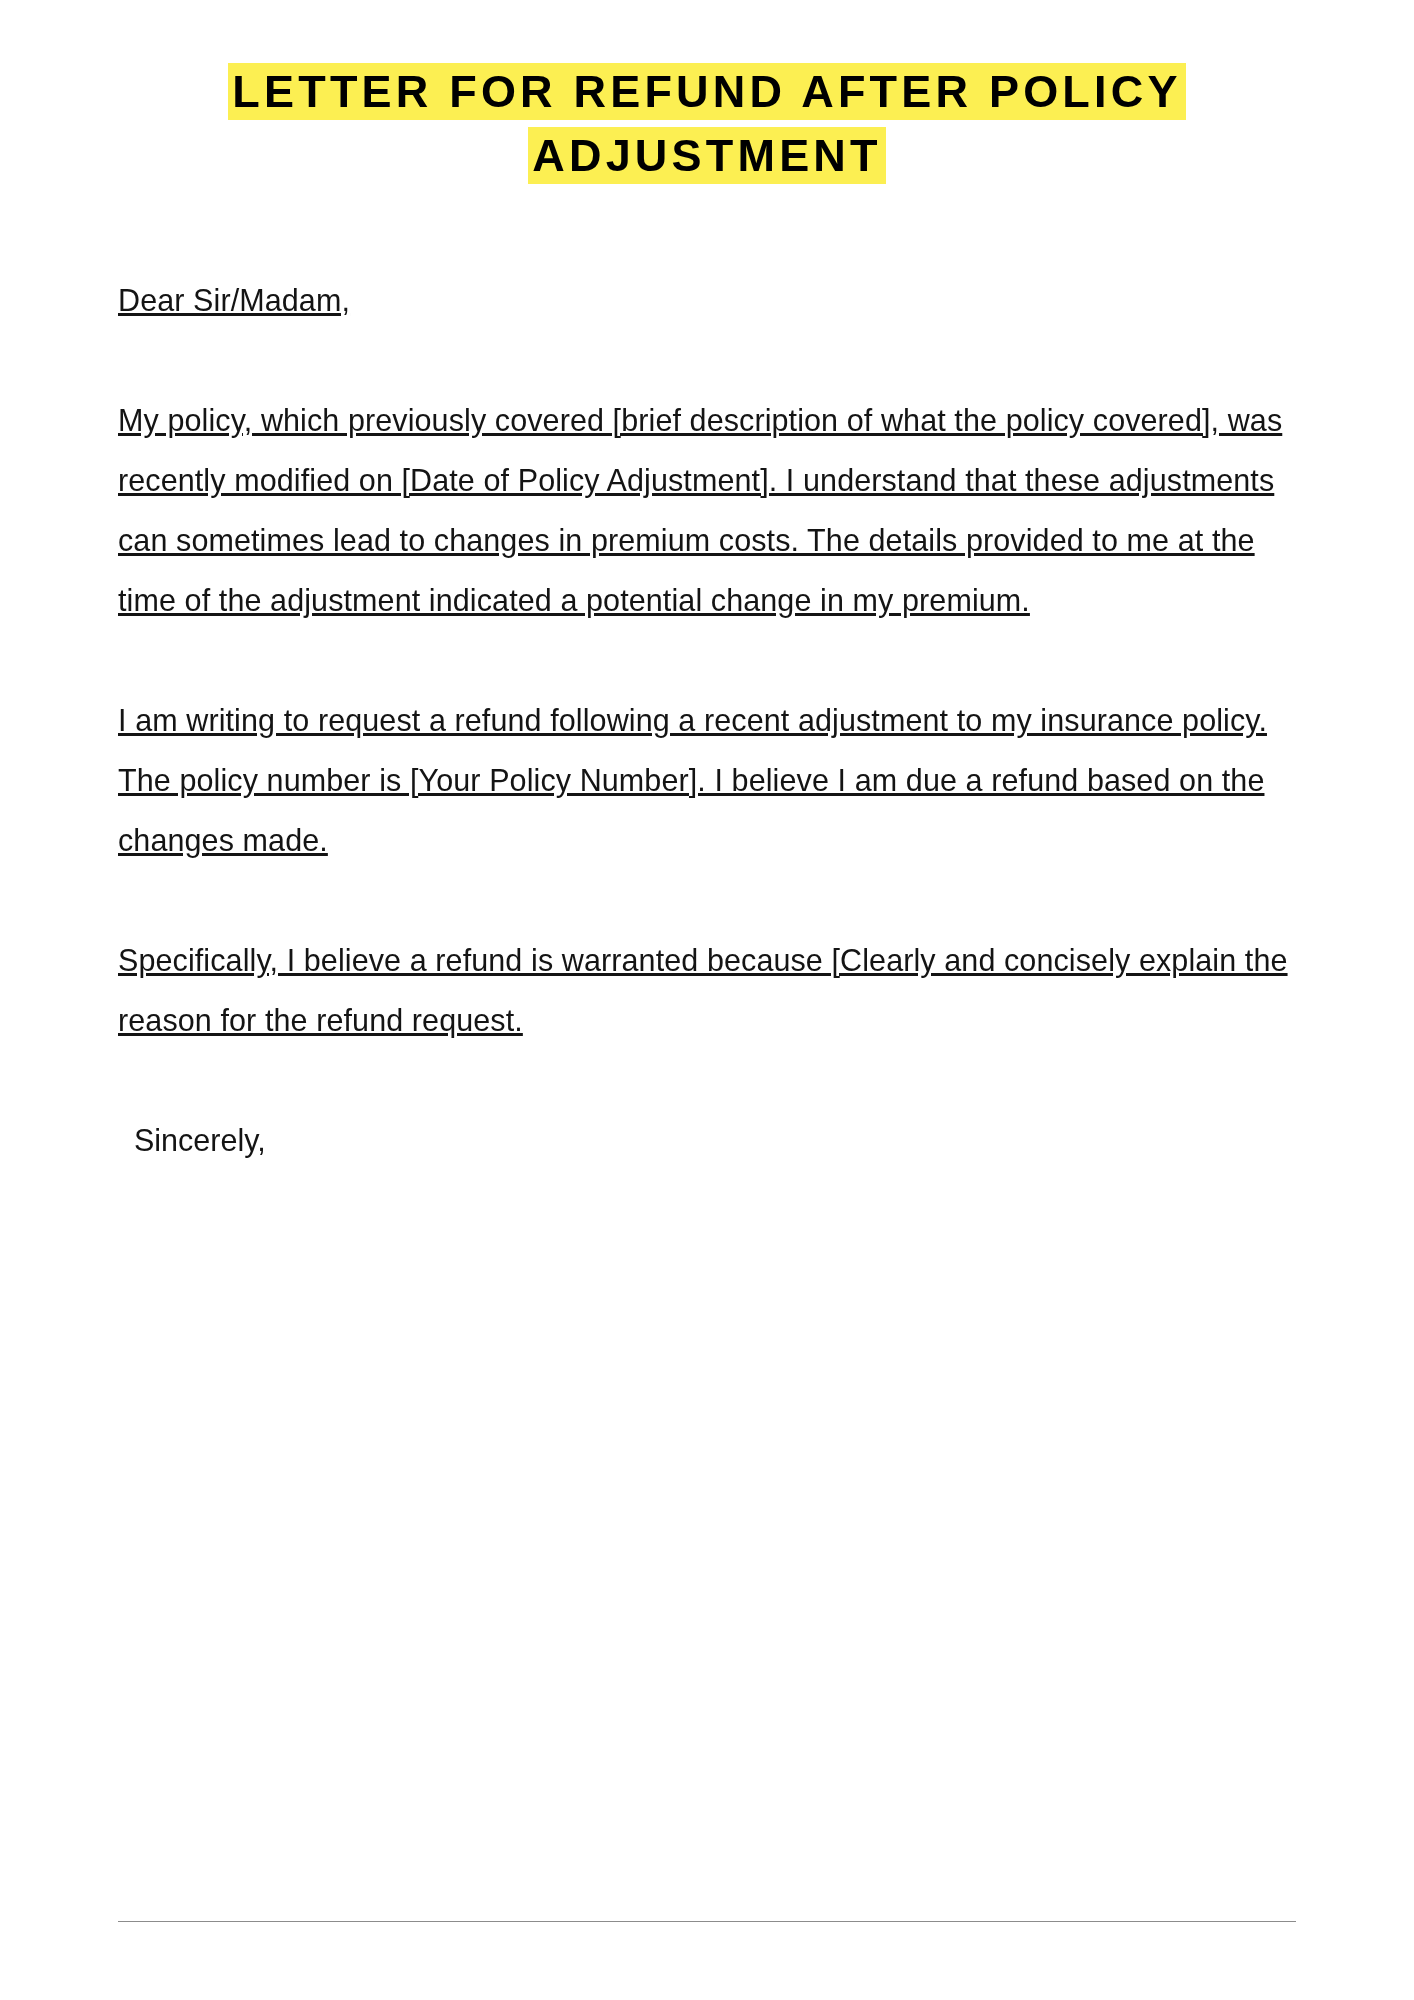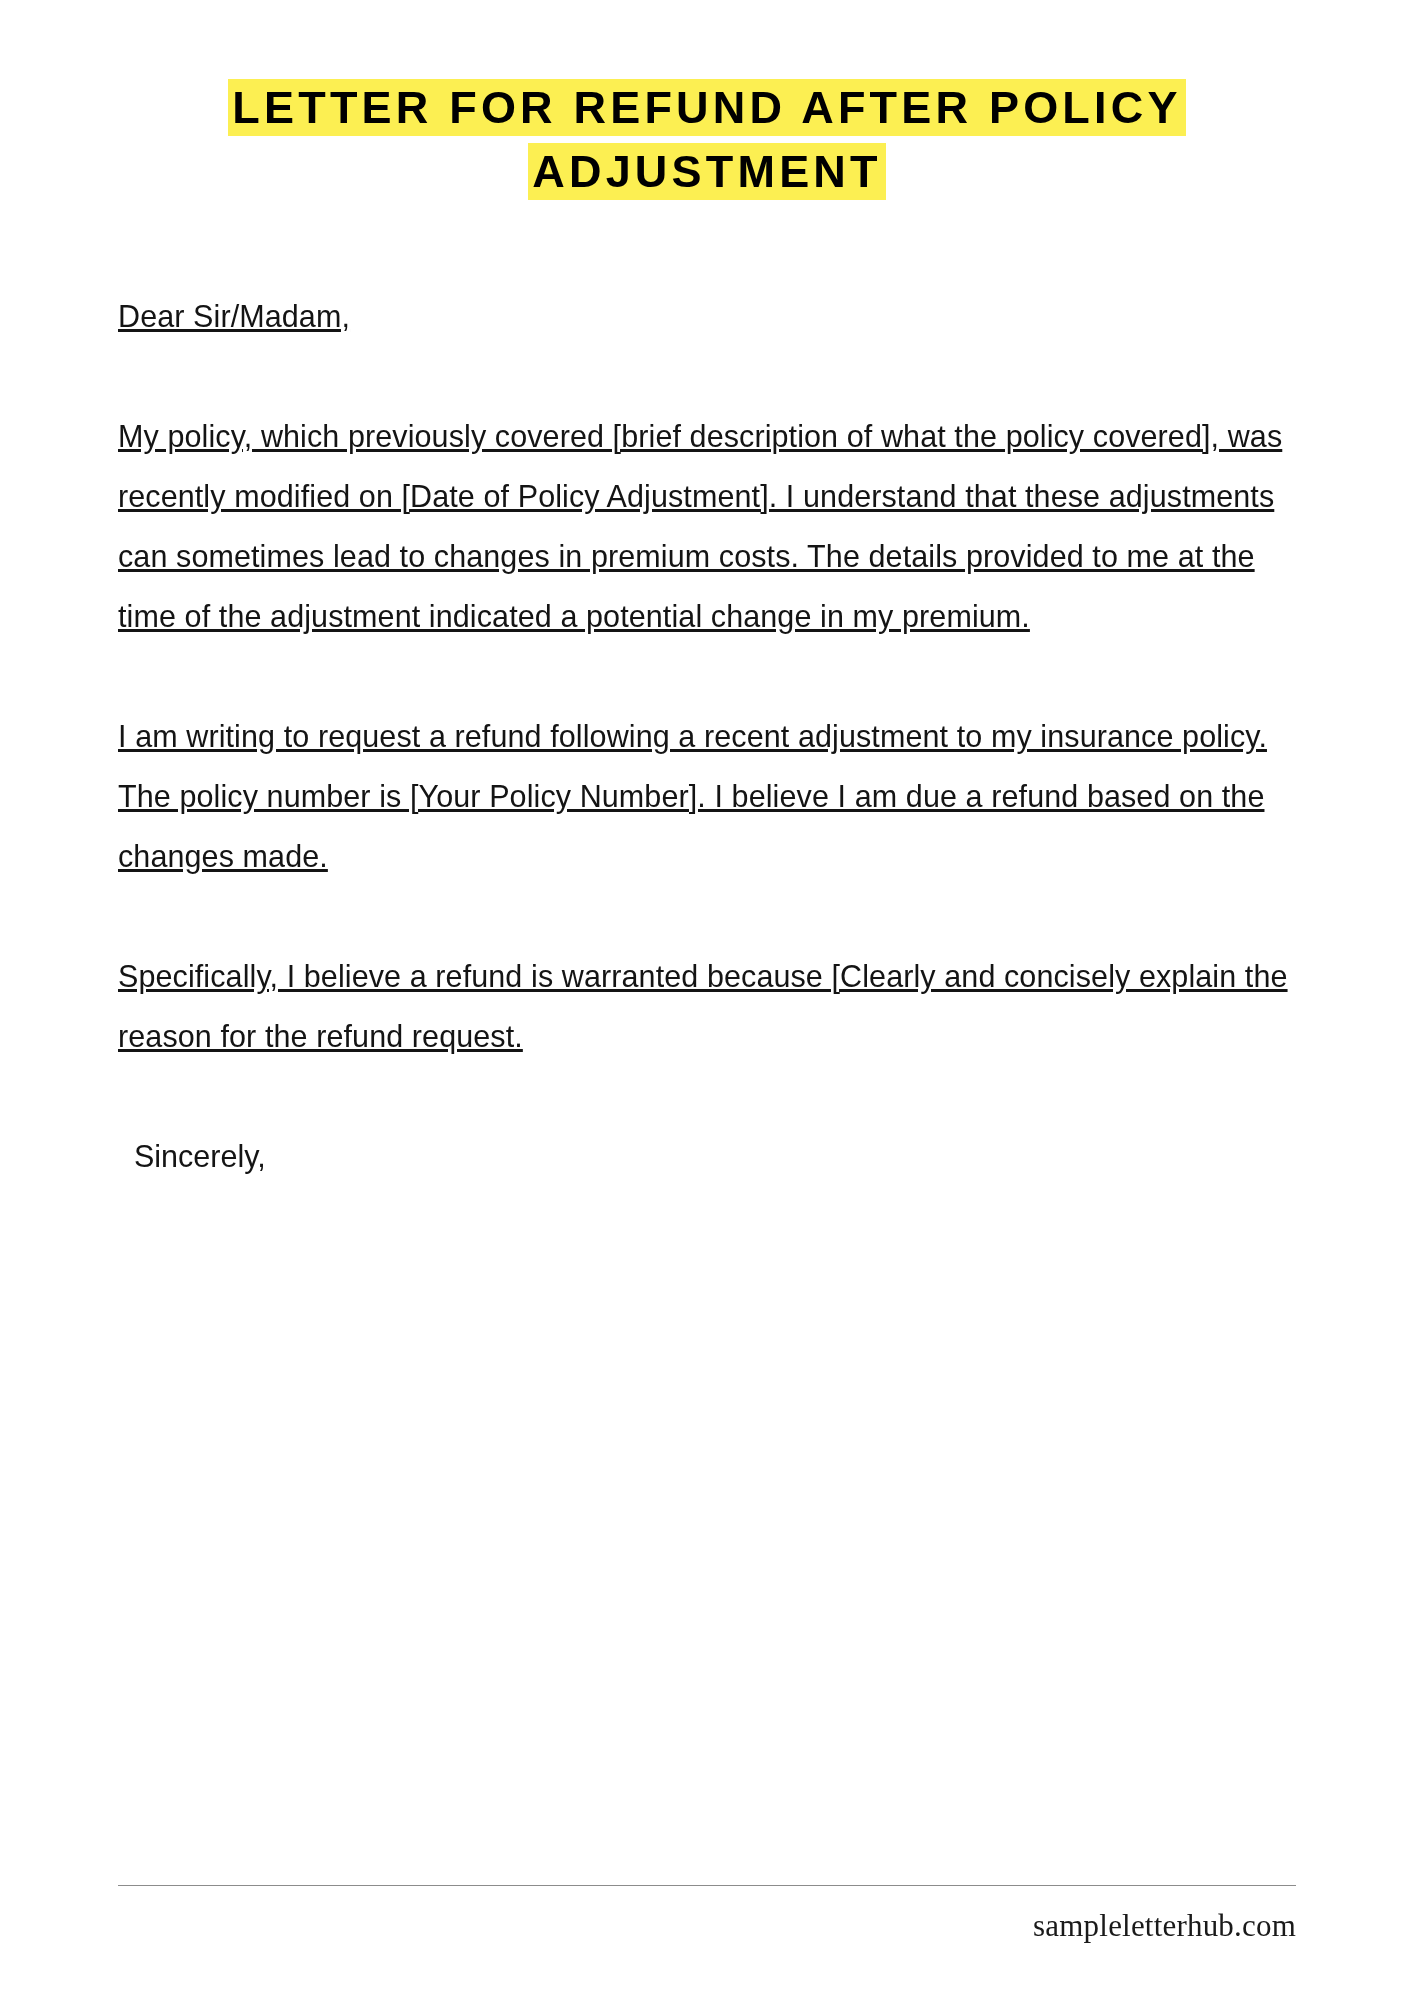--- a/index.html
+++ b/index.html
@@ -39,21 +39,21 @@
     line-height: 1.42;
     text-transform: uppercase;
     color: #000000;
     background-color: #FCEF52;
     box-decoration-break: clone;
     -webkit-box-decoration-break: clone;
     padding: 3px 4px;
     margin: 0;
   }
   .title-wrap {
-    margin: 16px;
+    margin: 0;
     font-weight: 700;
   }
 
   
   .letter-body {
     padding: 0 118px 0 118px;
     margin-top: 82px;
   }
   .para {
     font-family: "Liberation Sans", sans-serif;
@@ -118,16 +118,15 @@
     <p class="para">Specifically, I believe a refund is warranted because [Clearly and concisely explain the reason for the refund request.</p>
 
     <div class="signature-block">
       <div class="signoff">Sincerely,</div>
     </div>
 
   </div>
 
   <div class="footer">
     <div class="footer-rule"></div>
-    <div class="footer-site">sampleletterhub.com</div>
   </div>
 
 </div>
 
 </body></html>

